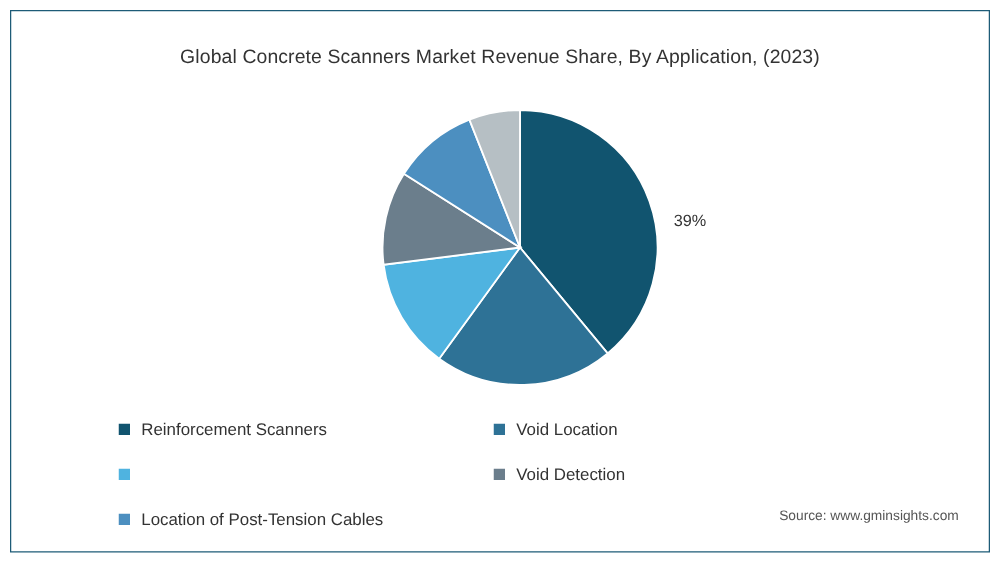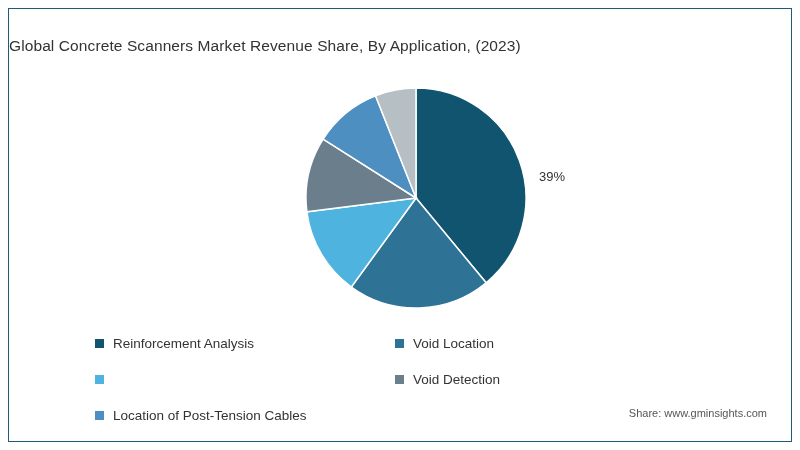--- a/index.html
+++ b/index.html
@@ -21,21 +21,21 @@
     height: 434px;
     border: 1px solid #1d5b77;
     box-sizing: border-box;
     background: #ffffff;
   }
   #title {
     position: absolute;
     left: 0;
     right: 0;
     top: 28px;
-    text-align: left;
+    text-align: center;
     font-size: 15.5px;
     color: #333333;
     letter-spacing: 0.1px;
   }
   #pie-wrap {
     position: absolute;
     left: 296px;
     top: 78px;
     width: 222px;
     height: 222px;
@@ -102,34 +102,34 @@
           <path d="M 111 111 L 70.51 8.72 A 110 110 0 0 1 111.00 1.00 Z" fill="#b6bfc4" stroke="#ffffff" stroke-width="1.5"></path>
         </g>
     </svg>
   </div>
 
   <div id="pct-label">39%</div>
 
   <div id="legend">
     <div class="legend-item">
       <span class="swatch" style="background:#11546f"></span>
-      <span class="legend-label">Reinforcement Analysis</span>
+      <span class="legend-label">Reinforcement Scanners</span>
     </div>
     <div class="legend-item">
       <span class="swatch" style="background:#2e7296"></span>
       <span class="legend-label">Void Location</span>
     </div>
     <div class="legend-item">
       <span class="swatch" style="background:#4fb3e0"></span>
     </div>
     <div class="legend-item">
       <span class="swatch" style="background:#6b7e8c"></span>
       <span class="legend-label">Void Detection</span>
     </div>
     <div class="legend-item">
       <span class="swatch" style="background:#4c8fc0"></span>
       <span class="legend-label">Location of Post-Tension Cables</span>
     </div>
   </div>
 
-  <div id="source">Share: www.gminsights.com</div>
+  <div id="source">Source: www.gminsights.com</div>
 
 </div>
 
 </body></html>

